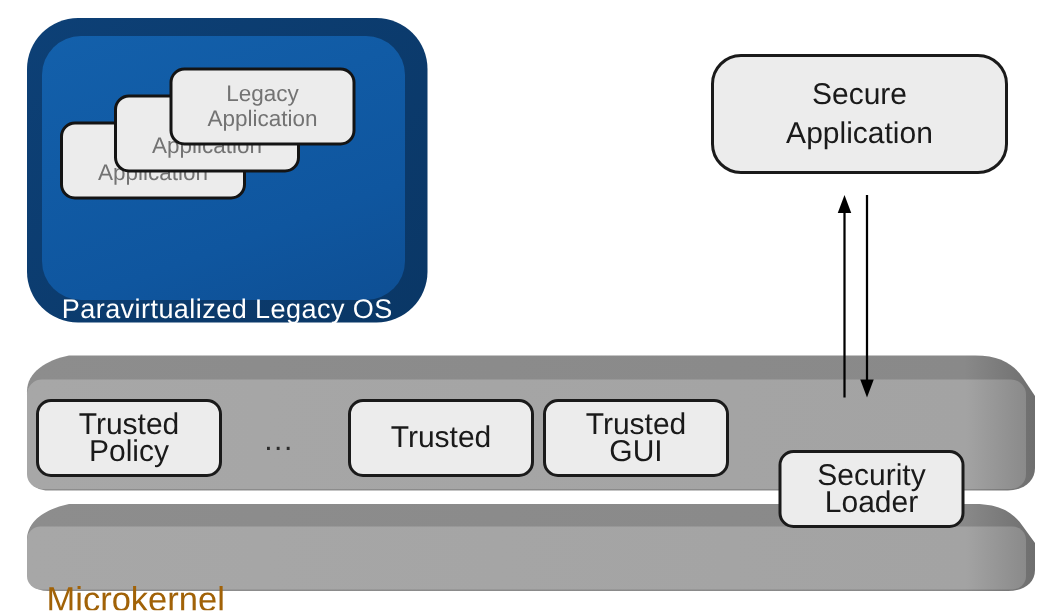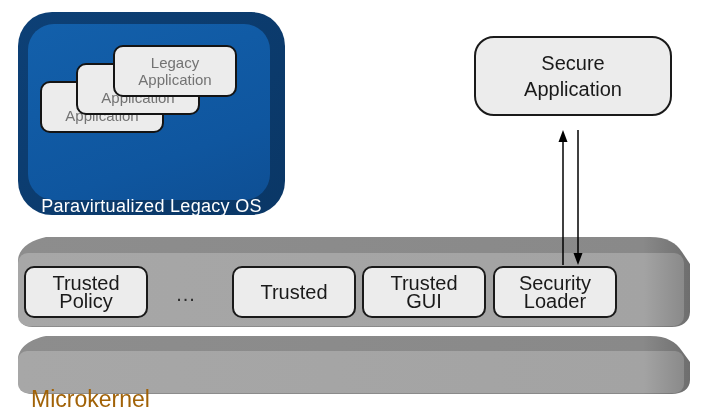--- a/index.html
+++ b/index.html
@@ -88,21 +88,21 @@
     border: 2px solid #1a1a1a;
     border-radius: 10px;
     display: flex; flex-direction: column;
     align-items: center; justify-content: center;
     font-size: 20px; line-height: 18px;
     z-index: 3;
   }
   .svc-loader  { left: 24px; }
   .svc-names   { left: 232px; }
   .svc-gui     { left: 362px; }
-  .svc-policy  { left: 493px; }
+  .svc-policy  { left: 519px; margin-top: 34px; }
 
   .svc-ellipsis {
     position: absolute;
     left: 166px; top: 278px;
     width: 40px; height: 32px;
     display: flex; align-items: center; justify-content: center;
     font-size: 20px; letter-spacing: 1px;
     color: #2c2c2c;
     z-index: 3;
   }

